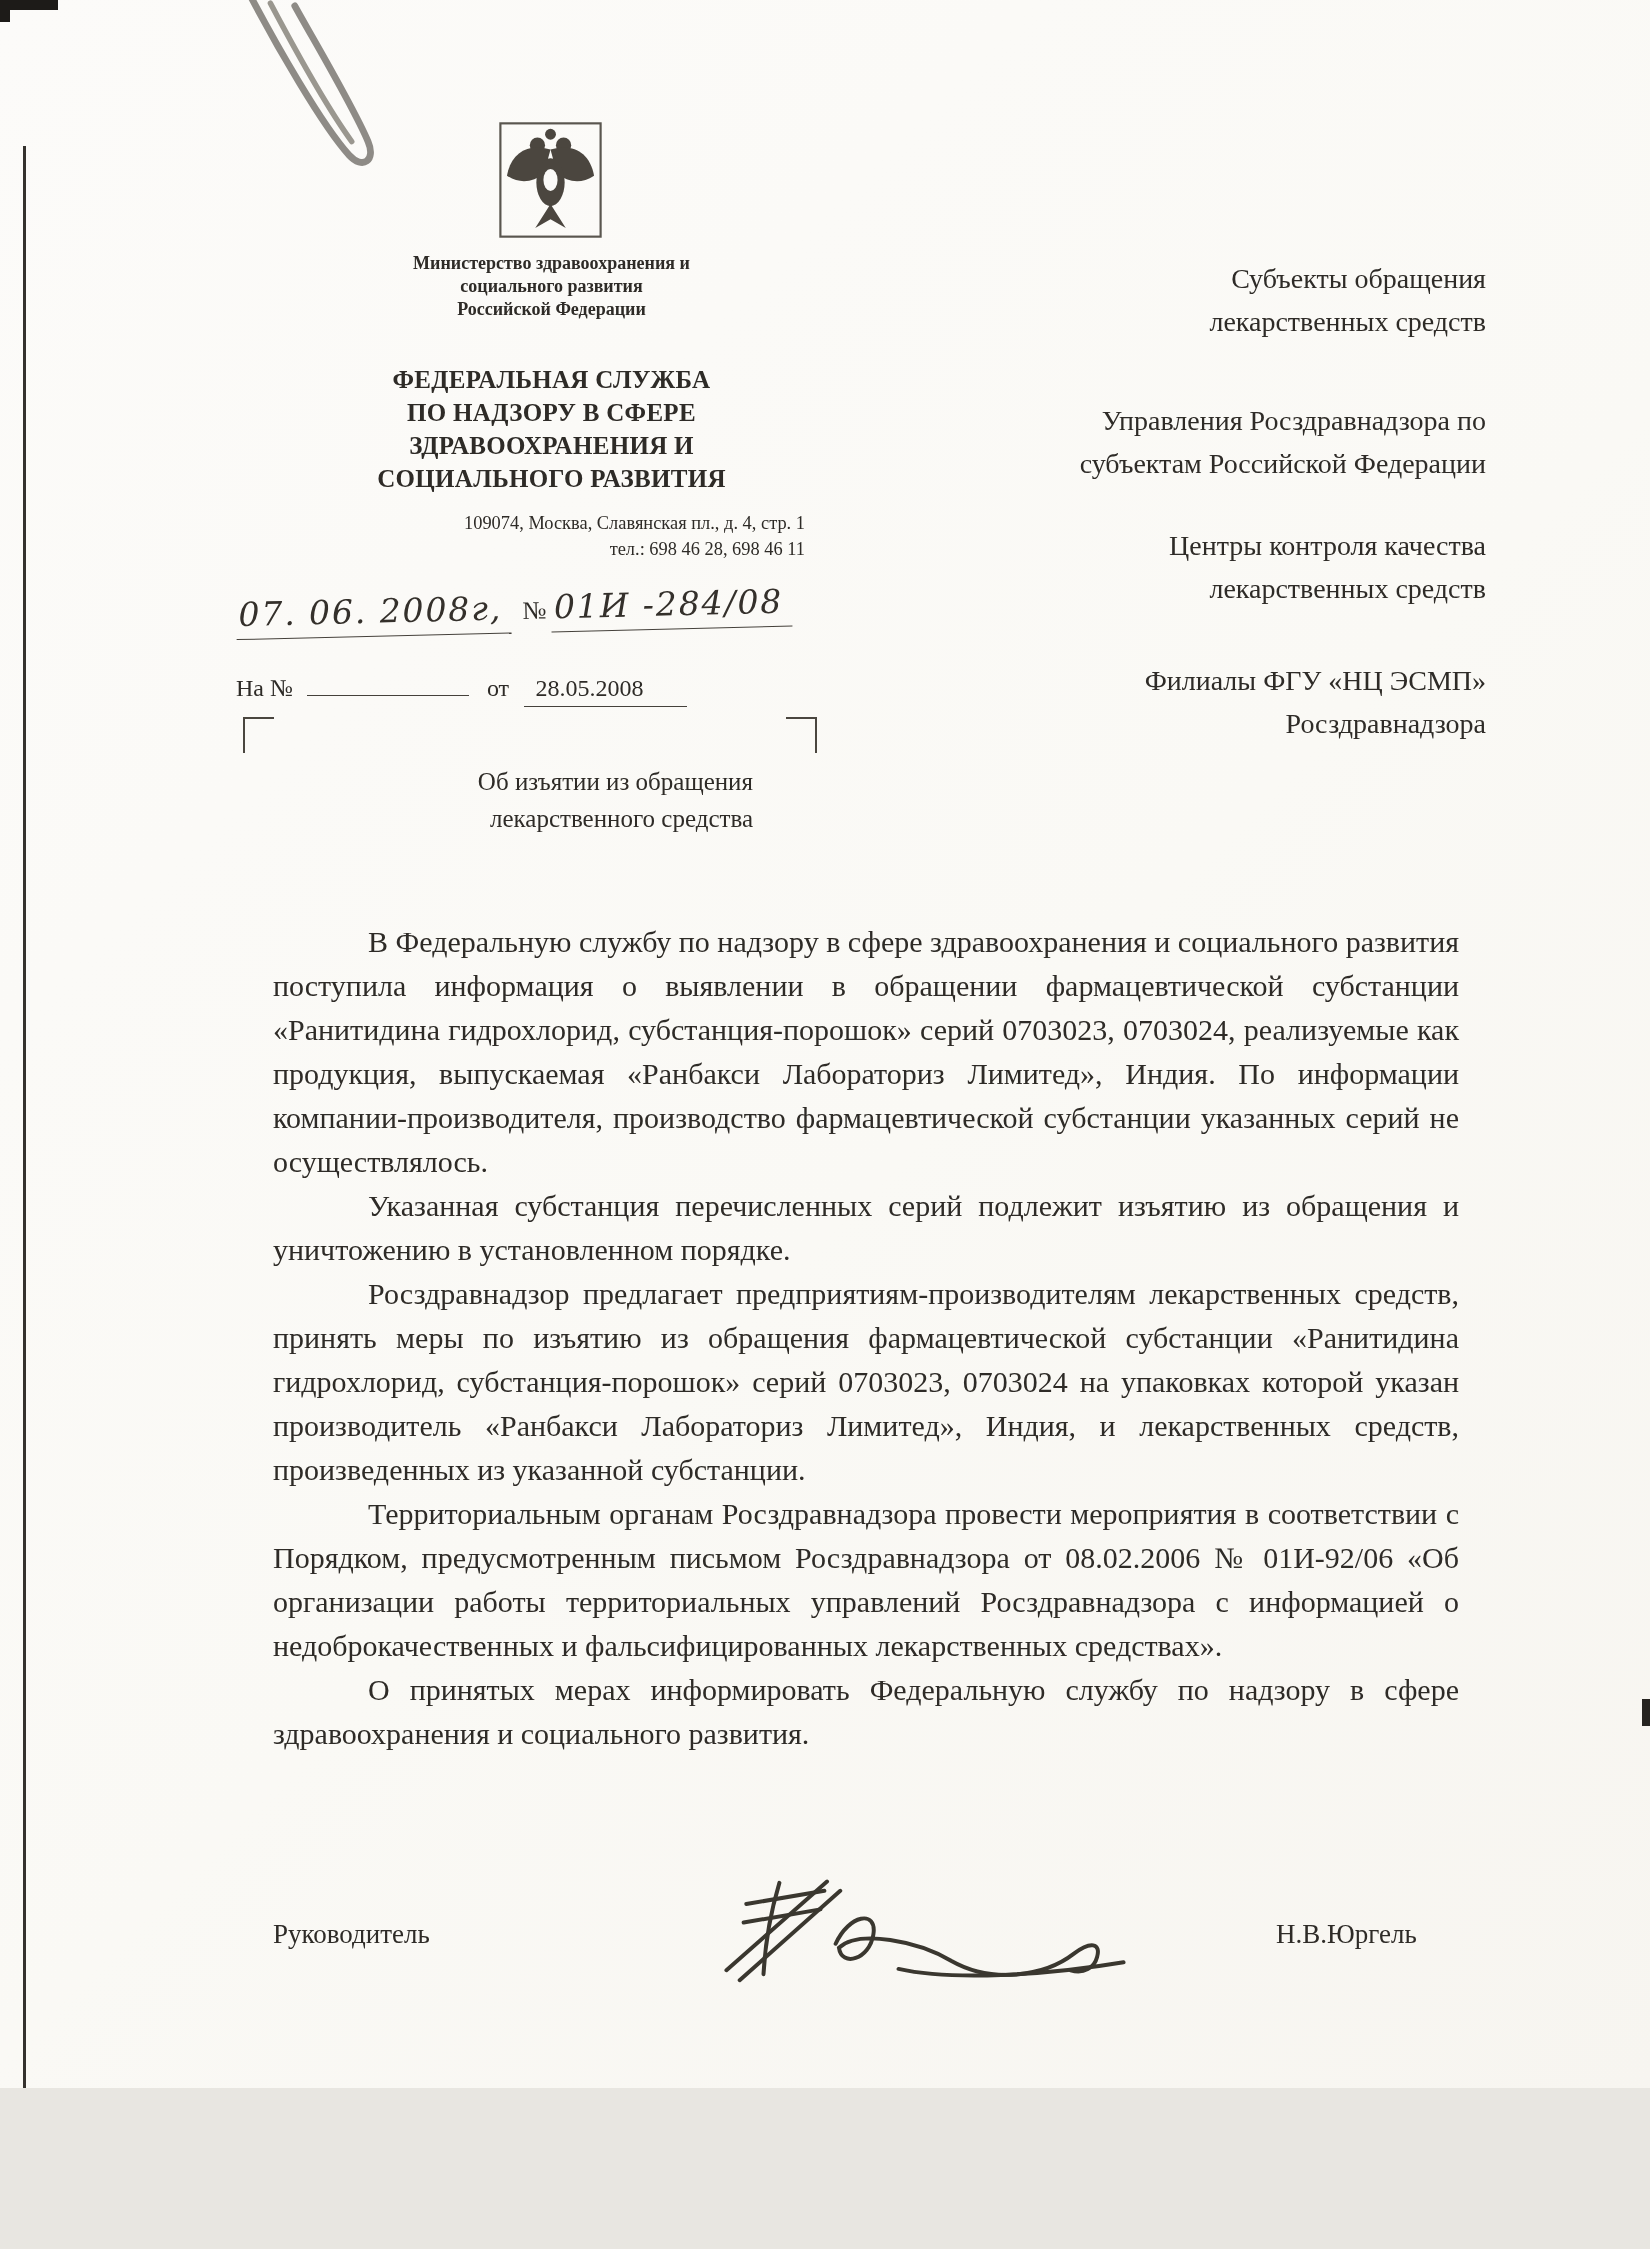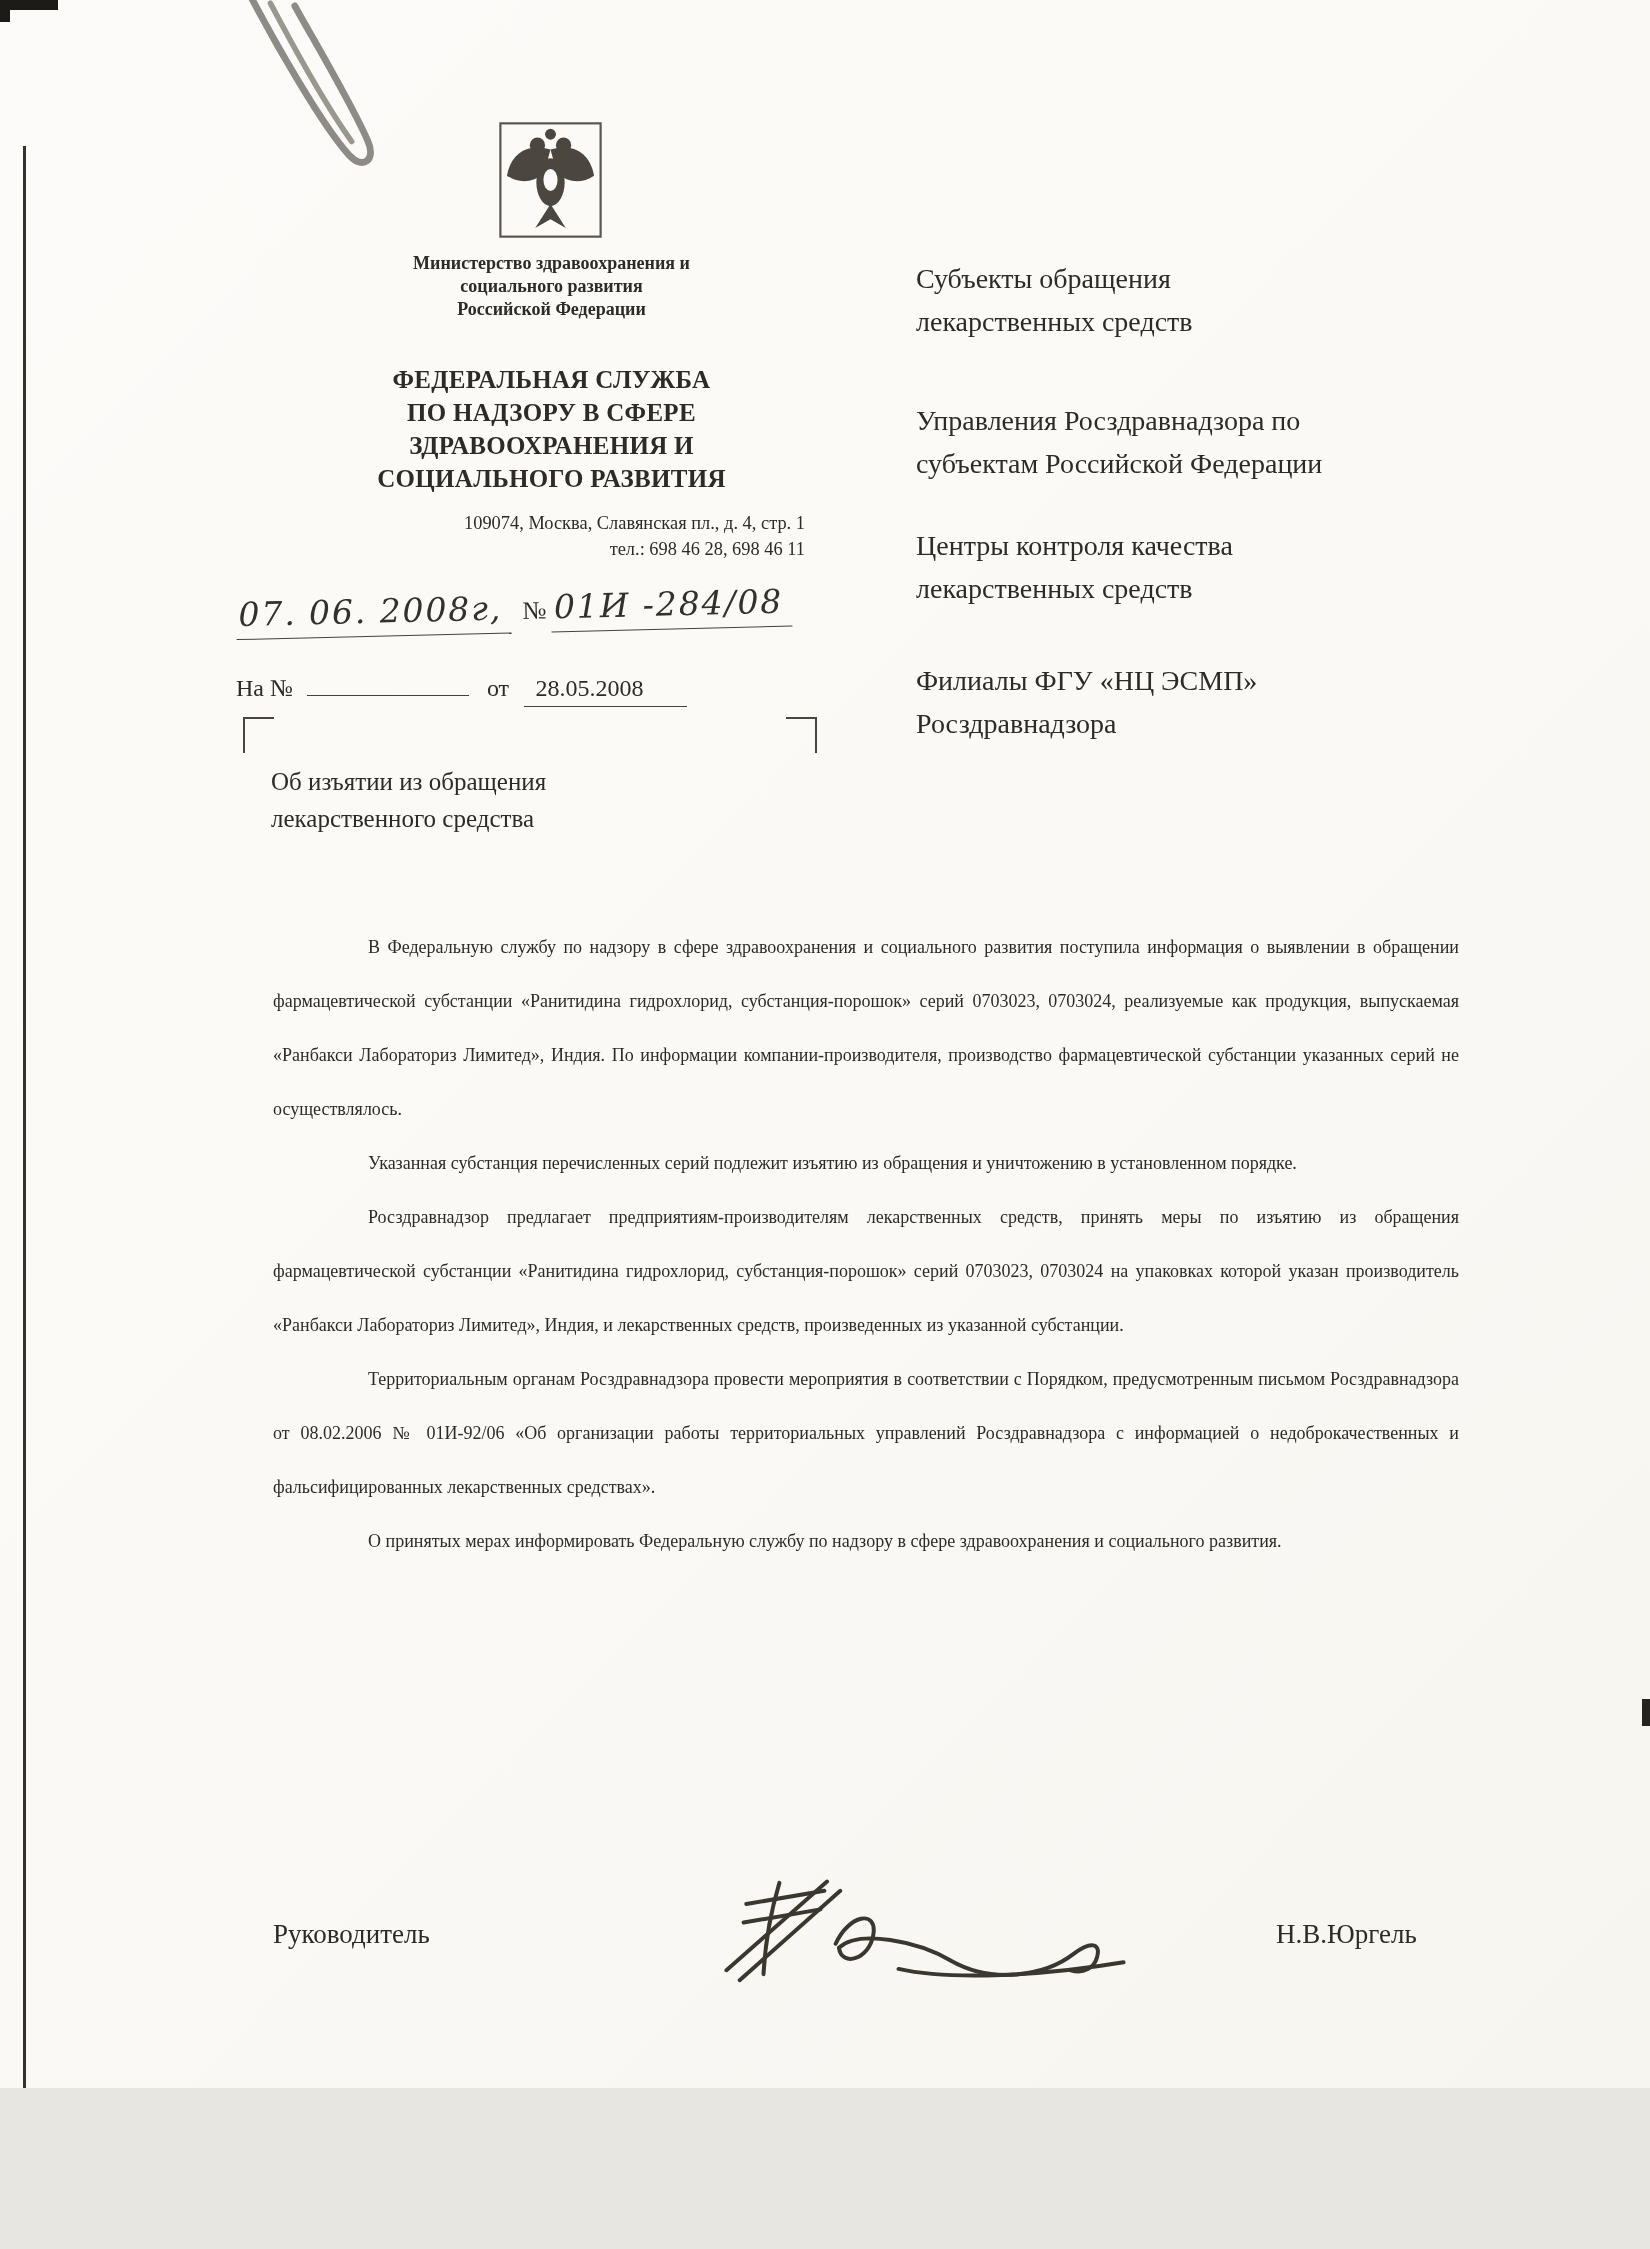--- a/index.html
+++ b/index.html
@@ -6,21 +6,21 @@
   .page {
     position: relative;
     width: 1650px;
     height: 2088px;
     margin: 0 auto;
     background: linear-gradient(135deg, #fcfbf9 0%, #faf9f5 55%, #f7f5f0 100%);
     font-family: "Liberation Serif", serif;
     color: #2e2b27;
     overflow: hidden;
   }
-  .preline { white-space: pre-line; }
+  .preline { white-space: pre-line; text-align: right; }
 
   
   .edge-line-left { position: absolute; left: 23px; top: 146px; width: 3.2px; height: 2104px; background: #35322e; }
   .blot-top-a { position: absolute; left: 0; top: 0; width: 58px; height: 9.5px; background: #1d1b18; }
   .blot-top-b { position: absolute; left: 0; top: 0; width: 10px; height: 21.5px; background: #1d1b18; }
   .edge-tick-right { position: absolute; right: 0; top: 1699px; width: 7.6px; height: 27px; background: #262420; }
 
   .paperclip { position: absolute; left: 209px; top: -5px; width: 177px; height: 190px; }
   .emblem { position: absolute; left: 496px; top: 119px; width: 109px; height: 122px; }
 
@@ -76,21 +76,21 @@
   }
 
   .recipient { position: absolute; left: 916px; width: 570px; font-size: 28px; line-height: 43px; }
   .recipient-1 { top: 257px; }
   .recipient-2 { top: 399px; }
   .recipient-3 { top: 524px; }
   .recipient-4 { top: 659px; }
 
   .body-text {
     position: absolute; left: 273px; top: 920px; width: 1186px;
-    font-size: 18px; line-height: 54px; text-align: justify;
+    font-size: 30px; line-height: 44px; text-align: justify;
   }
   .body-text p { margin: 0; text-indent: 95px; }
 
   .sig-title { position: absolute; left: 273px; top: 1919px; font-size: 27px; }
   .sig-scribble { position: absolute; left: 697px; top: 1863px; width: 456px; height: 139px; }
   .sig-name { position: absolute; left: 1276px; top: 1919px; width: 209px; font-size: 27px; }
 
   .executor-name { position: absolute; left: 273px; top: 2122px; font-size: 23px; line-height: 32px; }
   .executor-phone { position: absolute; left: 273px; top: 2155px; font-size: 23px; line-height: 32px; }
 </style>

